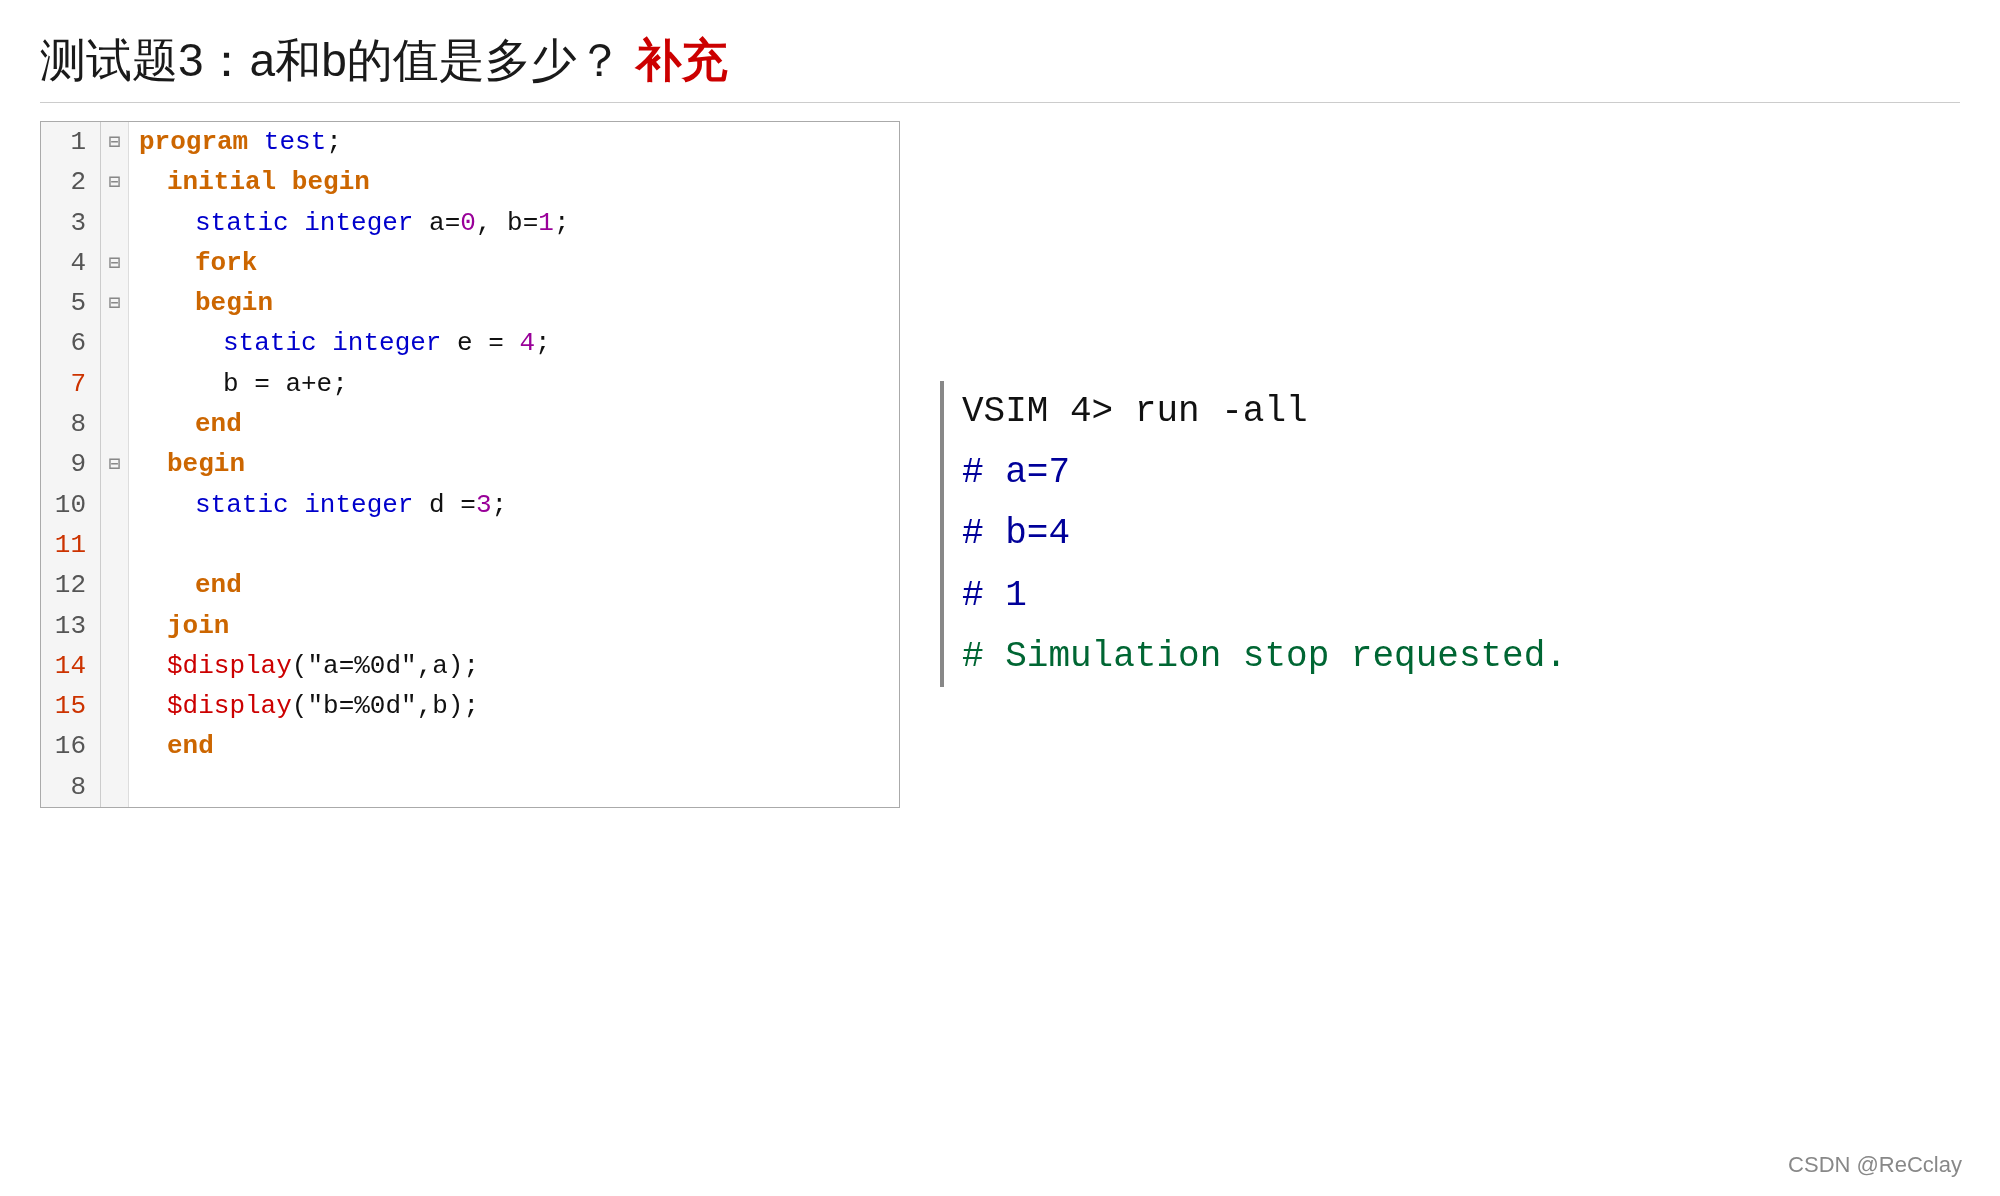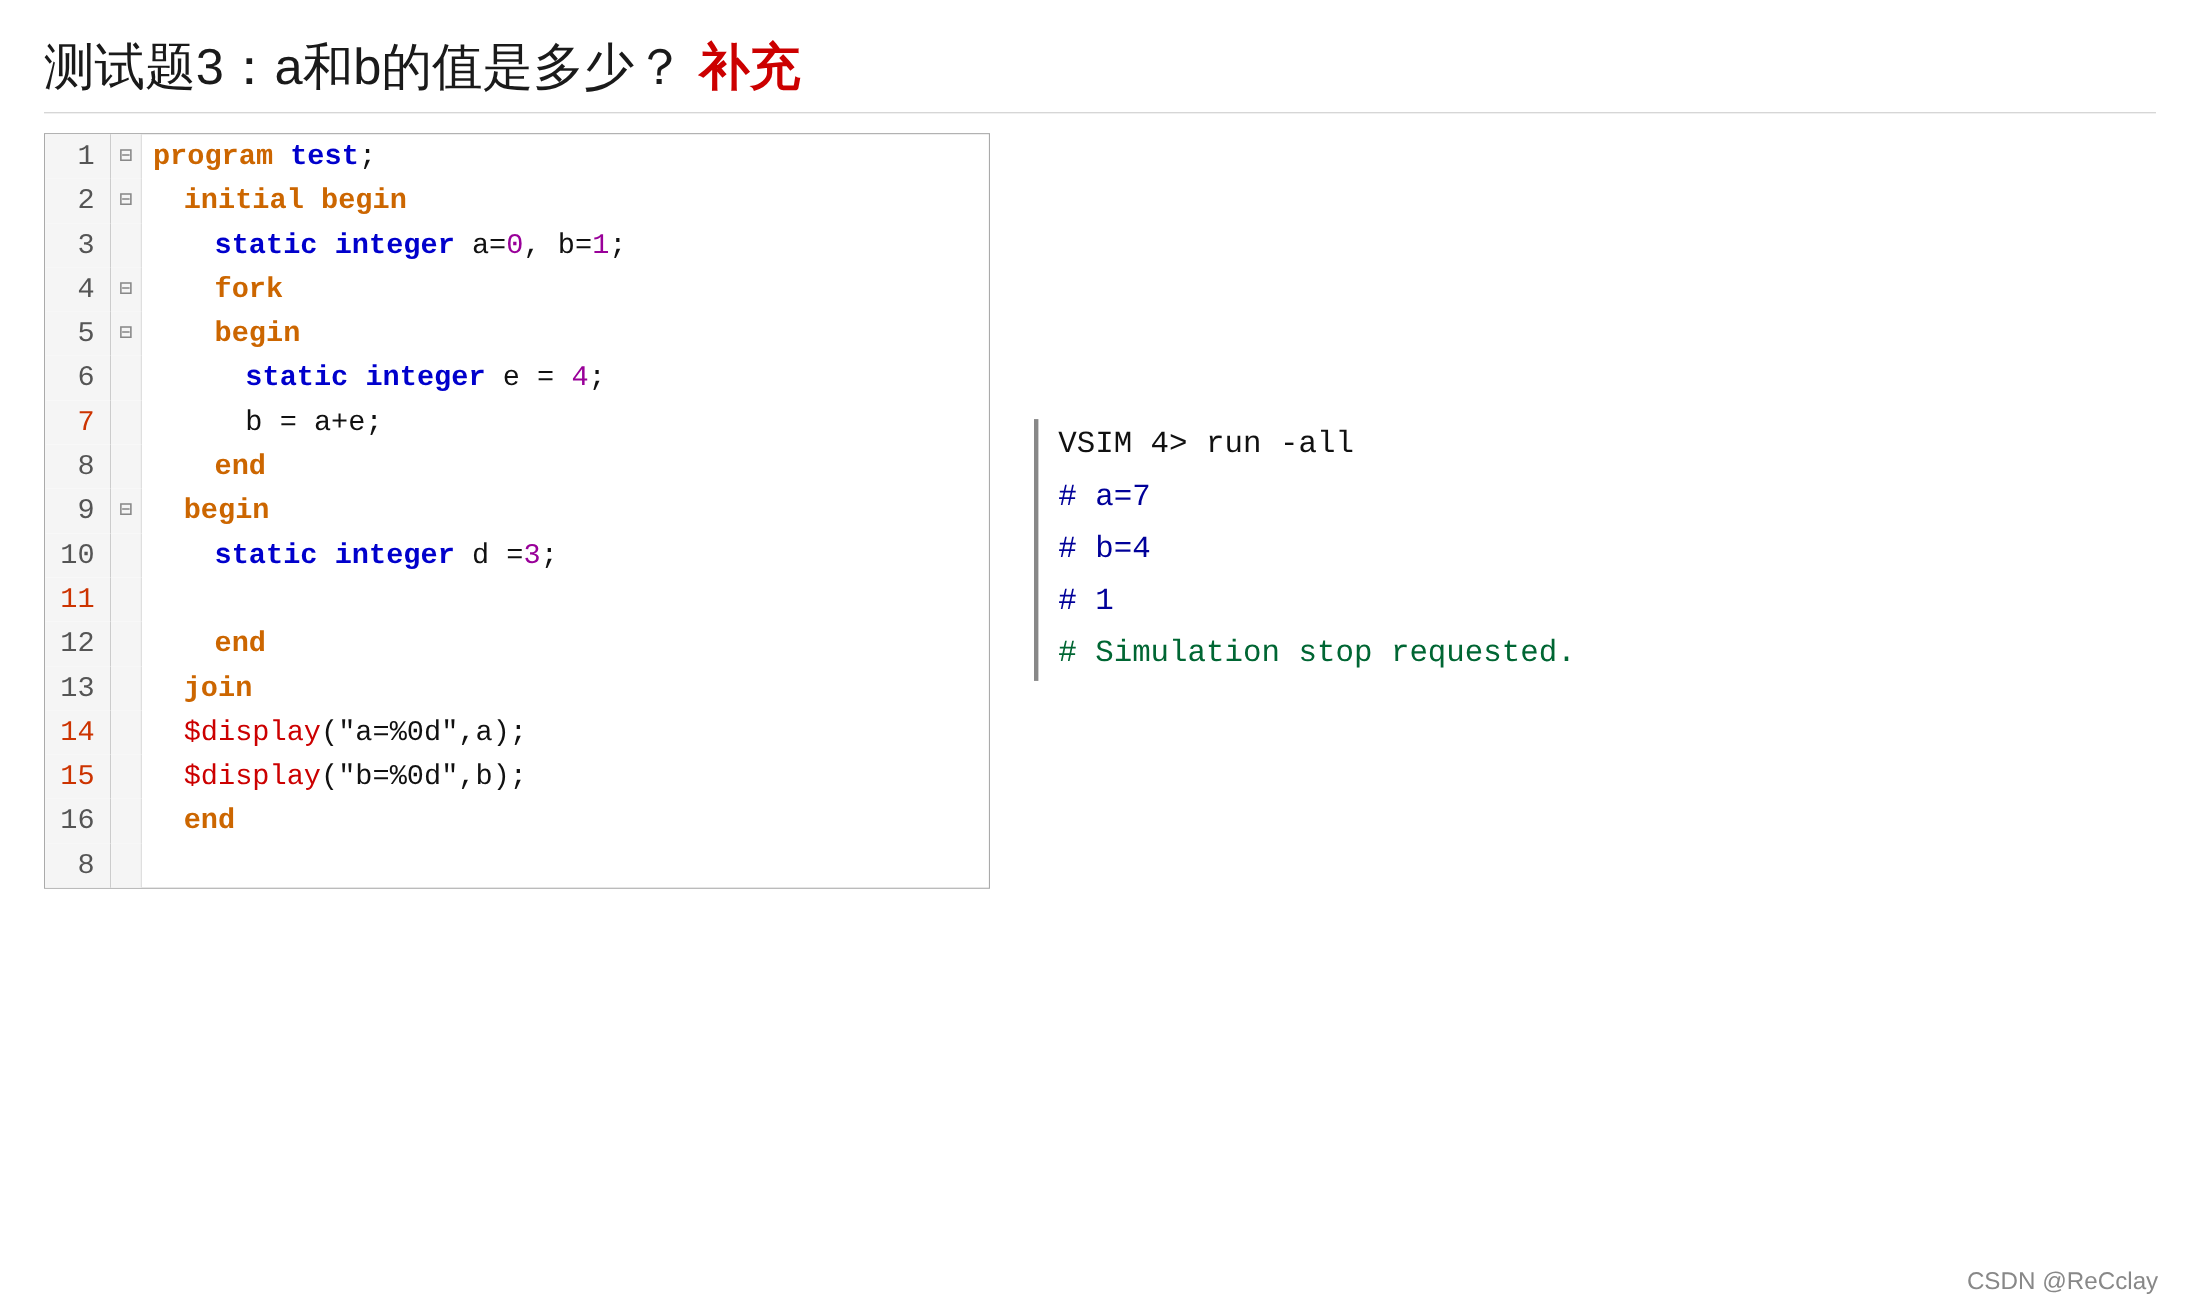--- a/index.html
+++ b/index.html
@@ -92,34 +92,34 @@
     .code-content {
       padding-left: 10px;
       padding-right: 10px;
       flex: 1;
       white-space: pre;
       display: flex;
       align-items: center;
     }
 
     
-    .kw-blue    { color: #0000cc; font-weight: bold; }
+    .kw-blue    { color: #0000cc; font-weight: normal; }
     .kw-orange  { color: #cc6600; font-weight: bold; }
     .val-purple { color: #990099; }
     .sys-red    { color: #cc0000; text-align: right; }
     .plain      { color: #111111; }
 
     
     .terminal {
       margin-left: 40px;
       margin-top: 260px;
       border-left: 4px solid #888888;
       padding-left: 18px;
       font-family: 'Courier New', Courier, monospace;
-      font-size: 28px;
+      font-size: 36px;
       line-height: 1.7;
     }
 
     .term-prompt { color: #111111; }
     .term-hash   { color: #000099; }
     .term-sim    { color: #006633; }
 
     .watermark {
       position: absolute;
       bottom: 18px;

